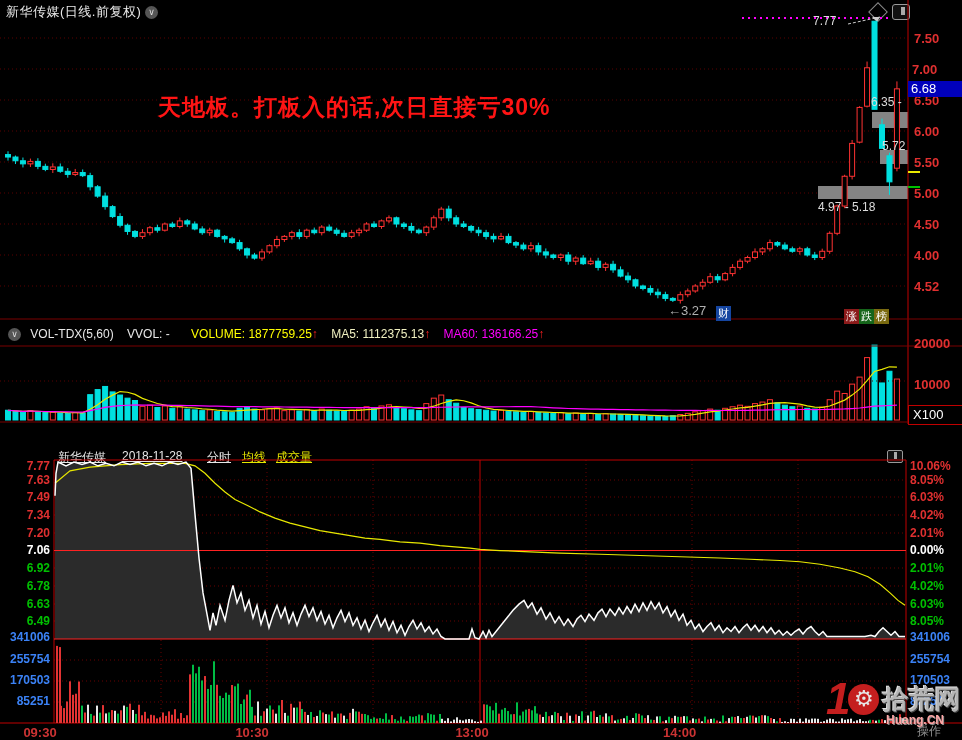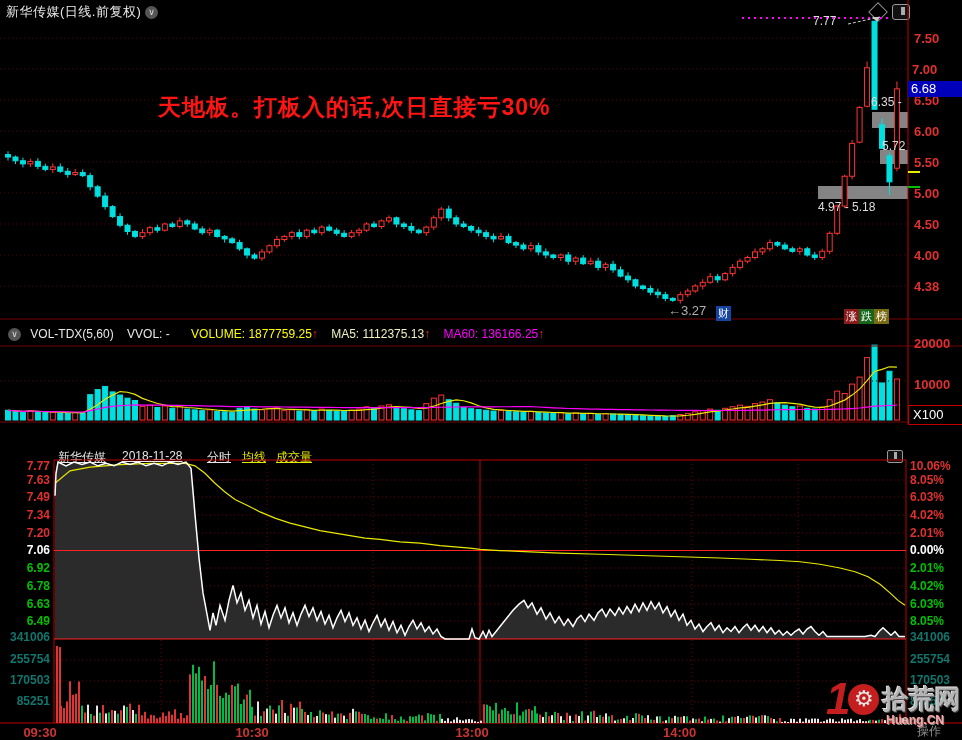--- a/index.html
+++ b/index.html
@@ -37,21 +37,21 @@
   .win-btn{position:absolute;top:3px;width:15px;height:15px;color:#808080;font-size:14px;line-height:15px;
            text-align:center;}
   .max-btn{right:45px;border:2px solid #909090;width:11px;height:11px;}
   .close-btn{right:14px;font-size:17px;}
   
   .intra-header{top:449px;color:#e8e8e8;font-size:12px;text-decoration:underline;}
   .hdr-yellow{color:#e8e800;}
   .intra-doc-icon{left:887px;top:450px;width:14px;height:11px;border:1px solid #999;border-radius:2px;background:#111;}
   .intra-doc-icon:after{content:"";position:absolute;left:6px;top:1px;width:3px;height:7px;background:#aaa;}
   .axis-label{font-size:12px;font-weight:bold;}
-  .al-up{color:#e03030;} .al-dn{color:#00c000;} .al-flat{color:#fff;} .al-vol{color:#0f766e;}
+  .al-up{color:#e03030;} .al-dn{color:#00c000;} .al-flat{color:#fff;} .al-vol{color:#3b82f6;}
   .time-label{color:#cc3333;font-size:13px;font-weight:bold;}
   .misc-gray{color:#909090;font-size:12px;}
   
   .watermark{left:826px;top:680px;width:136px;height:58px;z-index:30;}
   .wm-row1{display:flex;align-items:center;height:38px;}
   .wm-ten{color:#c41e1e;font-size:44px;font-weight:bold;line-height:36px;font-style:italic;}
   .wm-gear{display:inline-flex;width:31px;height:31px;border-radius:50%;background:#c41e1e;color:#e6e6e6;
            font-size:22px;align-items:center;justify-content:center;margin-left:-2px;font-style:normal;}
   .wm-site{color:#b5b5b5;font-size:26px;font-weight:bold;margin-left:3px;
            text-shadow:1px 1px 0 #4a4a4a,-1px -1px 0 #e0e0e0;}
@@ -461,21 +461,21 @@
 
   <div id="kline-ylabels">
       <div class="abs y-axis-col" style="left: 914px; top: 31px;">7.50</div>
       <div class="abs y-axis-col" style="left: 912px; top: 62px;">7.00</div>
       <div class="abs y-axis-col" style="left: 914px; top: 93px;">6.50</div>
       <div class="abs y-axis-col" style="left: 914px; top: 124px;">6.00</div>
       <div class="abs y-axis-col" style="left: 914px; top: 155px;">5.50</div>
       <div class="abs y-axis-col" style="left: 914px; top: 186px;">5.00</div>
       <div class="abs y-axis-col" style="left: 914px; top: 217px;">4.50</div>
       <div class="abs y-axis-col" style="left: 914px; top: 248px;">4.00</div>
-      <div class="abs y-axis-col" style="left: 914px; top: 279px;">4.38</div>
+      <div class="abs y-axis-col" style="left: 914px; top: 279px;">4.52</div>
     </div>
   <div class="abs price-tag" style="top:81px">6.68</div>
 
   <div class="abs chart-mark" style="left:813px;top:14px">7.77</div>
   <div class="abs chart-mark" style="left:871px;top:95px">6.35 -</div>
   <div class="abs chart-mark" style="left:882px;top:139px">5.72</div>
   <div class="abs chart-mark" style="left:818px;top:200px">4.97 - 5.18</div>
   <div class="abs low-mark" style="left:668px;top:303px">←3.27</div>
 
   <div class="abs badge" style="left:716px;top:306px;background:#1545a0">财</div>

